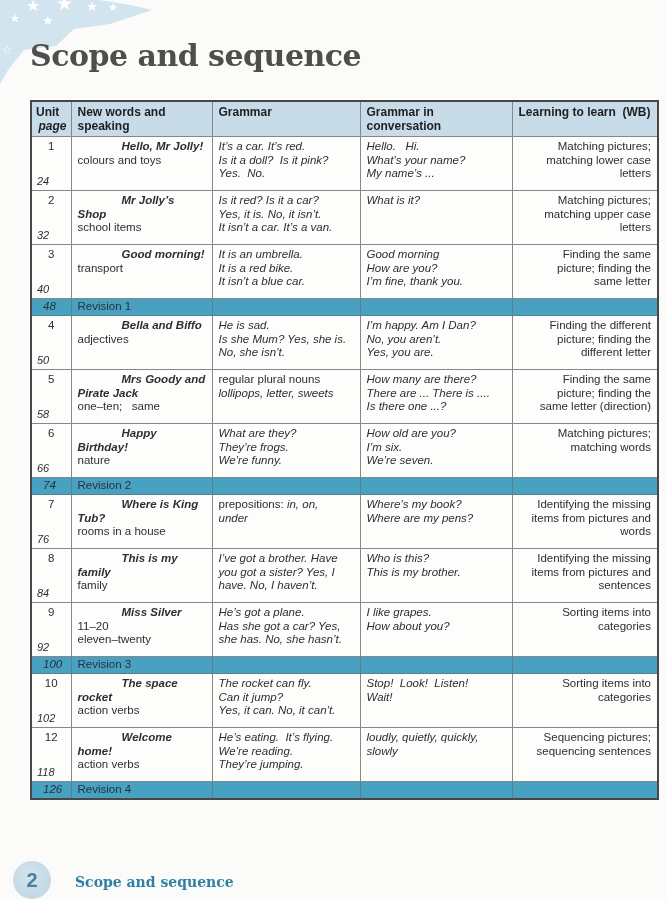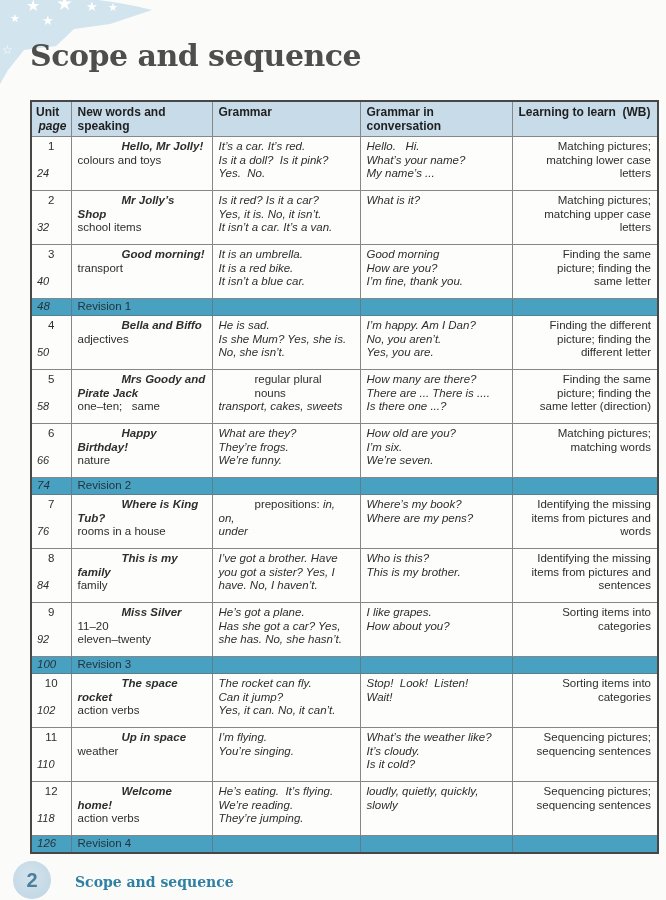--- a/index.html
+++ b/index.html
@@ -46,37 +46,37 @@
     font-weight:bold; font-size:12px; line-height:14px;
     color:#1f1f1f; height:28px;
   }
   thead td.c-unit { padding:3px 4px; text-align:left; }
   thead .page-hdr { font-style:italic; display:block;text-align:right; }
 
   tr.row-unit td { height:47px; }
   td.c-unit { position:relative; text-align:center; padding:3px 2px; }
   .unit-num { text-align:center; }
   .page-num {
-    position:absolute; left:5px; bottom:10px;
+    position:absolute; left:5px; bottom:2px;
     font-style:italic; font-size:11px; text-align:left;
   }
   .c-words .w-title { font-weight:bold; font-style:italic;padding-left:44px; }
   .c-words .w-topic { font-style:normal; }
   td.c-gram, td.c-conv { font-style:italic; }
-  td.c-gram .roman { font-style:normal;margin-left:36px; }
+  td.c-gram .roman { font-style:normal; }
   td.c-gram .block { display:block; }
   td.c-learn { font-style:normal;text-align:right; }
 
   tr.row-rev td {
     background:#49a1c1;
     height:14px; padding:1px 6px;
     border-color:#59808f;
     color:#25333a;
   }
-  tr.row-rev td.rev-page { font-style:italic; text-align:left; padding-left:5px; }
+  tr.row-rev td.rev-page { font-style:italic; text-align:left; padding-left:11px; }
 
   
   .footer-circle {
     position:absolute; left:13px; top:861px;
     width:38px; height:38px; border-radius:50%;
     background:radial-gradient(circle at 45% 40%, #d4e3ec, #bcd5e3);
     display:flex; align-items:center; justify-content:center;
     font-weight:bold; font-size:20px; color:#4b7f9b;
   }
   .footer-label {
@@ -181,21 +181,21 @@
 No, you aren’t.
 Yes, you are.</td>
       <td class="c-learn">Finding the different
 picture; finding the
 different letter</td>
     </tr>
 
     <tr class="row-unit">
       <td class="c-unit"><div class="unit-num">5</div><div class="page-num">58</div></td>
       <td class="c-words"><span class="w-title">Mrs Goody and Pirate Jack</span><br><span class="w-topic">one–ten;   same</span></td>
-      <td class="c-gram"><span class="roman block">regular plural nouns</span><span>transport, cakes, sweets</span></td>
+      <td class="c-gram"><span class="roman block">regular plural nouns</span><span>lollipops, letter, sweets</span></td>
       <td class="c-conv">How many are there?
 There are ... There is ....
 Is there one ...?</td>
       <td class="c-learn">Finding the same
 picture; finding the
 same letter (direction)</td>
     </tr>
 
     <tr class="row-unit">
       <td class="c-unit"><div class="unit-num">6</div><div class="page-num">66</div></td>
@@ -269,31 +269,20 @@
       <td class="c-words"><span class="w-title">The space rocket</span><br><span class="w-topic">action verbs</span></td>
       <td class="c-gram">The rocket can fly.
 Can it jump?
 Yes, it can. No, it can’t.</td>
       <td class="c-conv">Stop!  Look!  Listen!
 Wait!</td>
       <td class="c-learn">Sorting items into
 categories</td>
     </tr>
 
-    <tr class="row-unit">
-      <td class="c-unit"><div class="unit-num">11</div><div class="page-num">110</div></td>
-      <td class="c-words"><span class="w-title">Up in space</span><br><span class="w-topic">weather</span></td>
-      <td class="c-gram">I’m flying.
-You’re singing.</td>
-      <td class="c-conv">What’s the weather like?
-It’s cloudy.
-Is it cold?</td>
-      <td class="c-learn">Sequencing pictures;
-sequencing sentences</td>
-    </tr>
 
     <tr class="row-unit">
       <td class="c-unit"><div class="unit-num">12</div><div class="page-num">118</div></td>
       <td class="c-words"><span class="w-title">Welcome home!</span><br><span class="w-topic">action verbs</span></td>
       <td class="c-gram">He’s eating.  It’s flying.
 We’re reading.
 They’re jumping.</td>
       <td class="c-conv">loudly, quietly, quickly,
 slowly</td>
       <td class="c-learn">Sequencing pictures;

